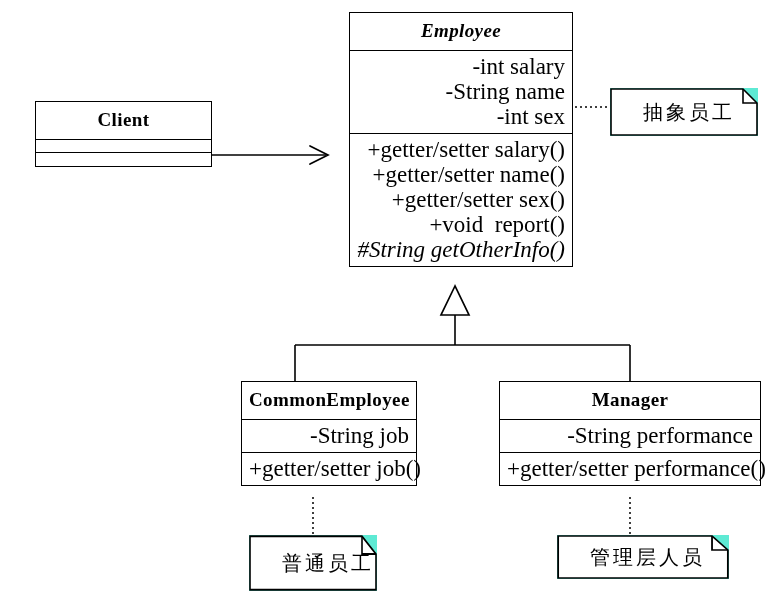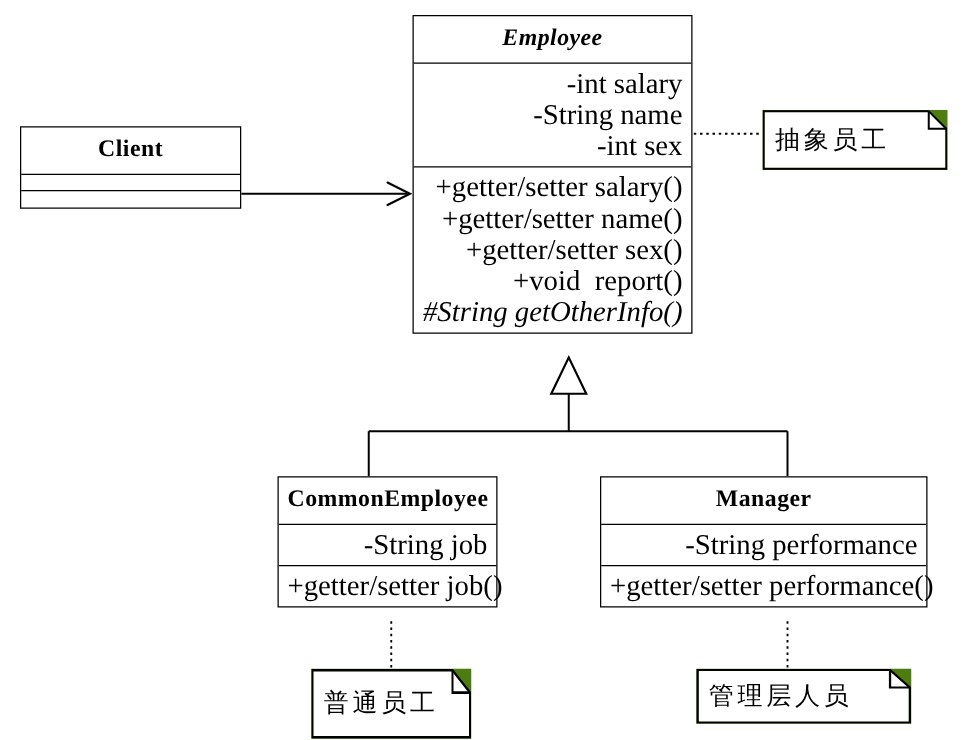--- a/index.html
+++ b/index.html
@@ -18,20 +18,21 @@
     background: #ffffff;
     overflow: hidden;
   }
 
   
   .uml-class {
     position: absolute;
     box-sizing: border-box;
     border: 1.6px solid #000000;
     background: #ffffff;
+    margin-left: 19px;
   }
   .uml-compartment {
     box-sizing: border-box;
     border-bottom: 1.6px solid #000000;
     padding: 3px 7px 4px 7px;
   }
   .uml-compartment:last-child {
     border-bottom: none;
   }
   .uml-title {
@@ -56,21 +57,22 @@
   }
   .uml-empty {
     height: 13px;
     padding: 0;
   }
 
   
   .uml-note {
     position: absolute;
     box-sizing: border-box;
-    background: #4d7c0f;
+    background: #5eead4;
+    padding-left: 23px;
   }
   .uml-note .note-shape {
     position: absolute;
     inset: 0;
     width: 100%;
     height: 100%;
     display: block;
   }
   .uml-note .note-text {
     position: relative;

